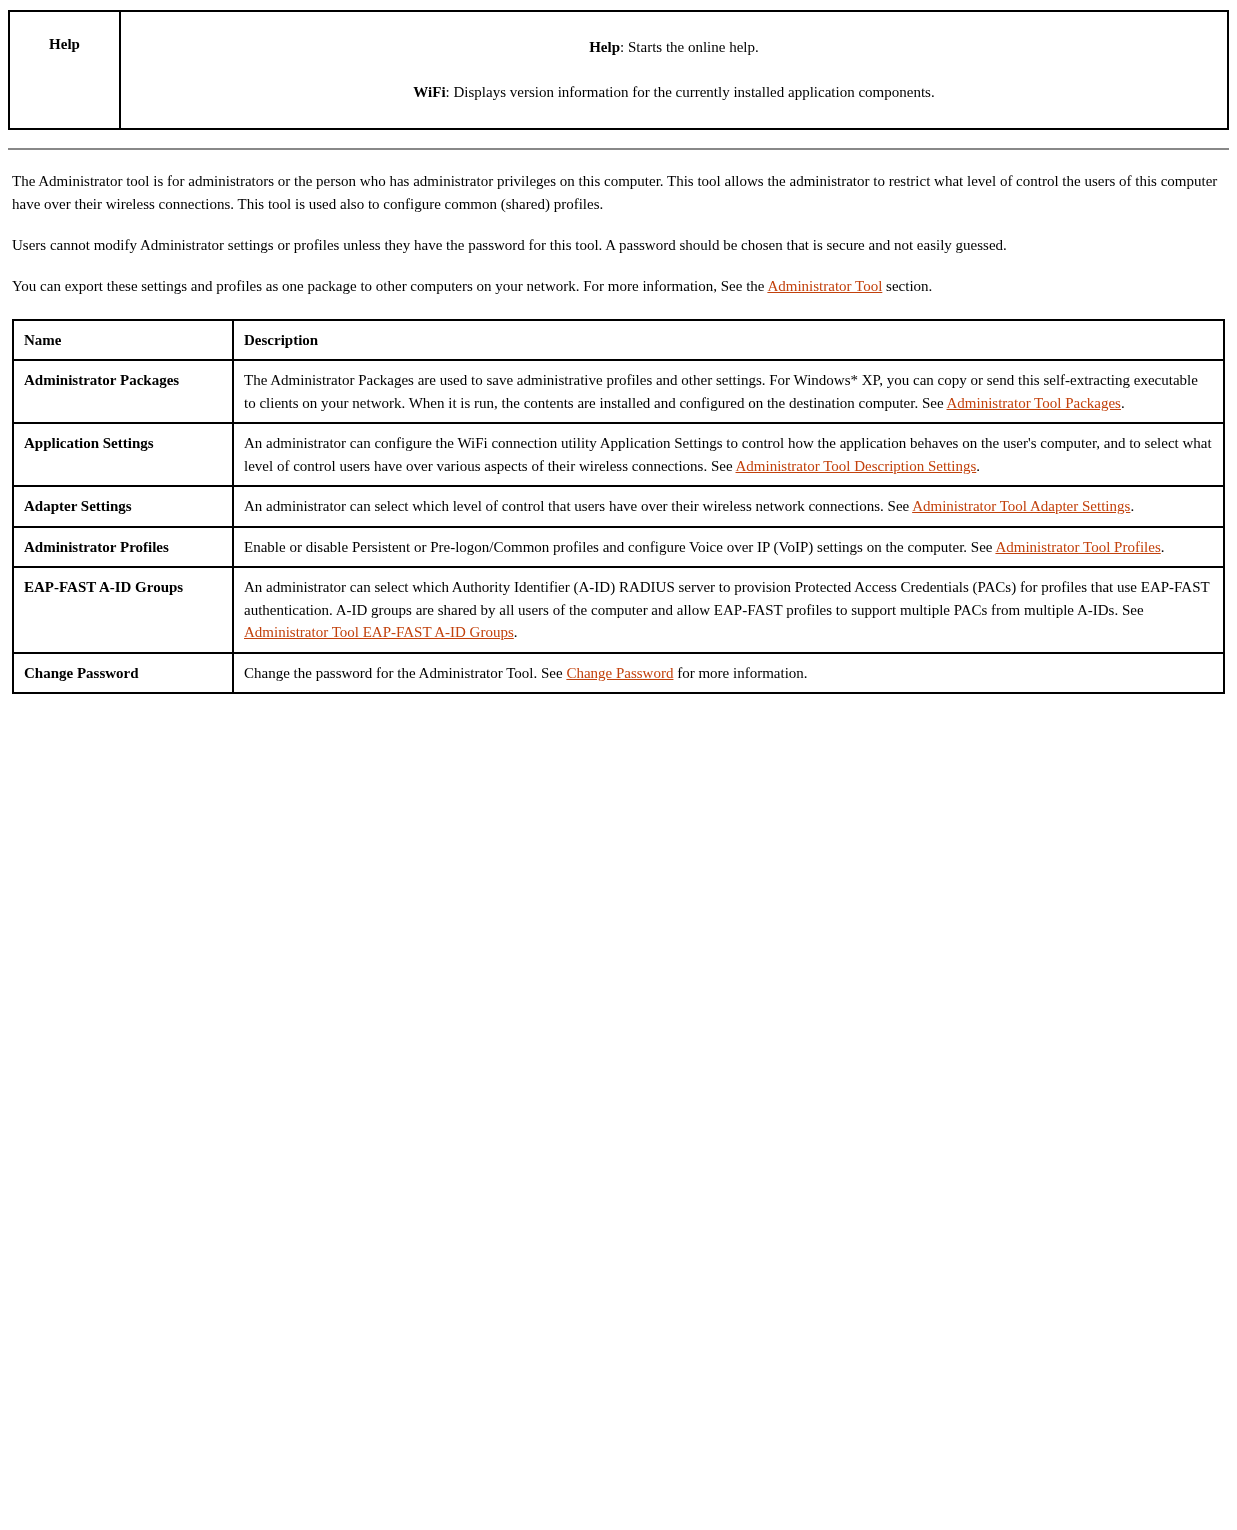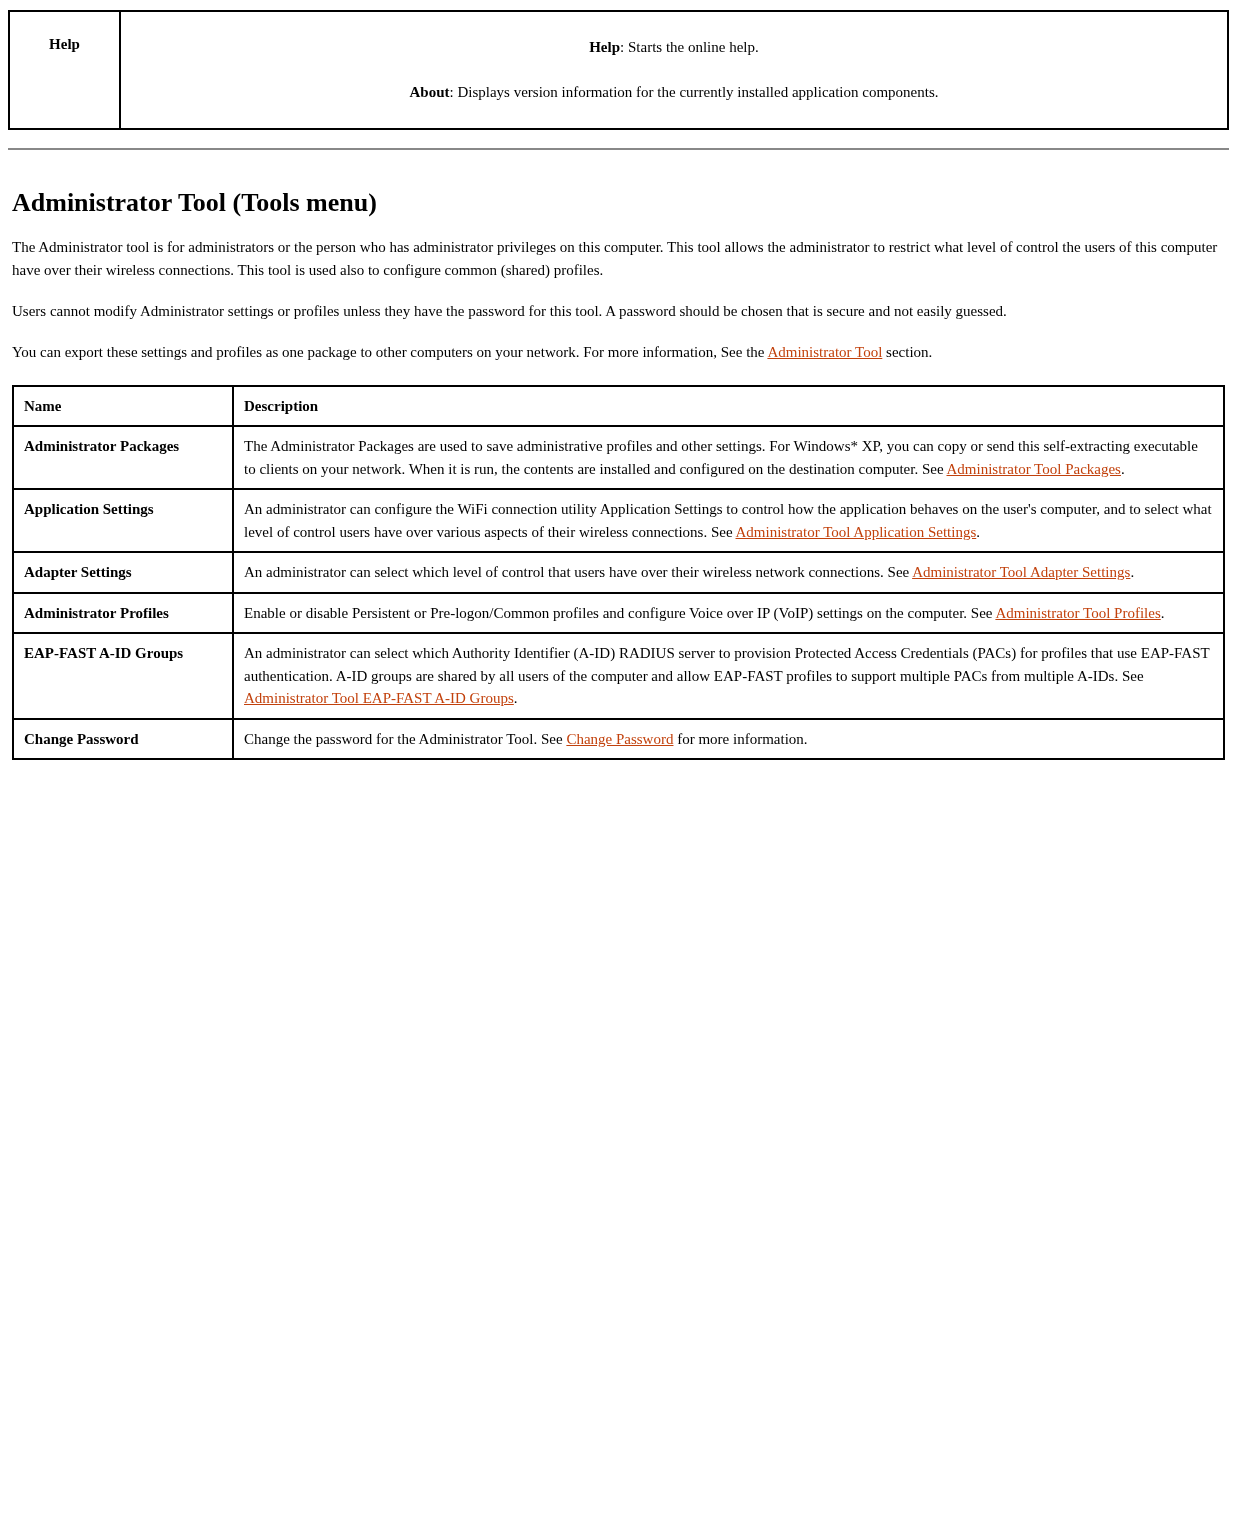--- a/index.html
+++ b/index.html
@@ -122,33 +122,32 @@
     <table class="help-table">
       <tbody>
           <tr>
         <td>Help</td>
         <td>
           <p>
             <strong>Help</strong><span>: Starts the online help.</span>
           </p>
           <br>
           <p>
-            <strong>About</strong><span>: Displays version information for the currently installed application components.</span>
+            <strong>WiFi</strong><span>: Displays version information for the currently installed application components.</span>
           </p>
         </td>
       </tr>
     </tbody>
       </table>
   </div>
 
   <hr class="divider">
 
   <div class="main-content">
 
-    <h1 class="page-title">Administrator Tool (Tools menu)</h1>
 
     <p class="intro-para">The Administrator tool is for administrators or the person who has administrator privileges on this computer. This tool allows the administrator to restrict what level of control the users of this computer have over their wireless connections. This tool is used also to configure common (shared) profiles.</p>
 
     <p class="intro-para">Users cannot modify Administrator settings or profiles unless they have the password for this tool. A password should be chosen that is secure and not easily guessed.</p>
 
     <p class="intro-para">
       You can export these settings and profiles as one package to other computers on your network. For more information, See the <a href="#">Administrator Tool</a> section.
     </p>
 
     <table class="main-table">
@@ -163,21 +162,21 @@
         <tr>
           <td>Administrator Packages</td>
           <td>
             <span>The Administrator Packages are used to save administrative profiles and other settings. For Windows* XP, you can copy or send this self-extracting executable to clients on your network. When it is run, the contents are installed and configured on the destination computer. See </span><a href="#">Administrator Tool Packages</a><span>.</span>
           </td>
         </tr>
 
         <tr>
           <td>Application Settings</td>
           <td>
-            <span>An administrator can configure the WiFi connection utility Application Settings to control how the application behaves on the user's computer, and to select what level of control users have over various aspects of their wireless connections. See </span><a href="#">Administrator Tool Application Settings</a><span>.</span>
+            <span>An administrator can configure the WiFi connection utility Application Settings to control how the application behaves on the user's computer, and to select what level of control users have over various aspects of their wireless connections. See </span><a href="#">Administrator Tool Description Settings</a><span>.</span>
           </td>
         </tr>
 
         <tr>
           <td>Adapter Settings</td>
           <td>
             <span>An administrator can select which level of control that users have over their wireless network connections. See </span><a href="#">Administrator Tool Adapter Settings</a><span>.</span>
           </td>
         </tr>
 

